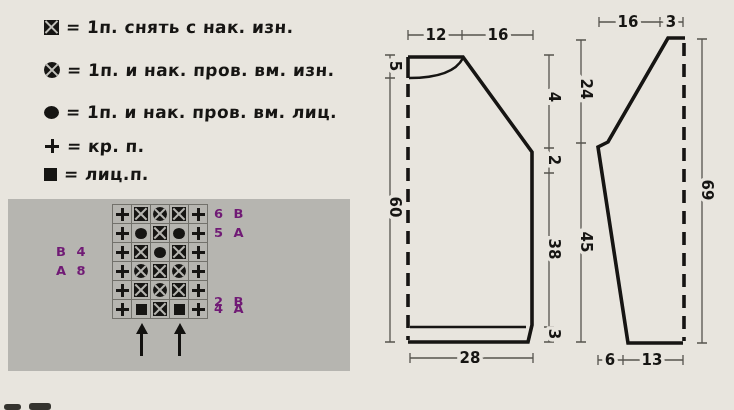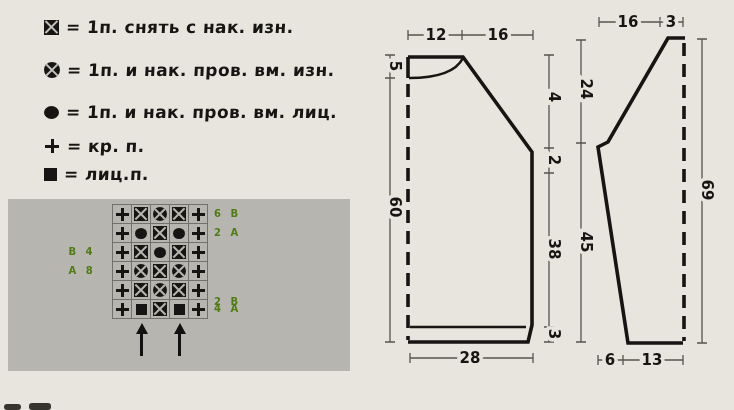--- a/index.html
+++ b/index.html
@@ -40,24 +40,24 @@
     gap:1px;padding:1px;background:#72716b;width:96px;box-sizing:border-box;
   }
   .cell{background:#b6b5b0;display:flex;align-items:center;justify-content:center;}
   .cell .sym-sqx,.cell .sym-cirx{width:14px;height:14px;}
   .cell .sym-sqx::before,.cell .sym-sqx::after,
   .cell .sym-cirx::before,.cell .sym-cirx::after{background:#b6b5b0;}
   .cell .sym-dot{width:12px;height:11px;}
   .cell .sym-sq{width:11px;height:11px;}
   .cell .sym-plus{width:15px;height:15px;}
   .rowlabel{
-    position:absolute;height:19px;line-height:19px;font-size:10px;font-weight:bold;
-    color:#4d7c0f;letter-spacing:3px;white-space:nowrap;
-  }
-  .rowlabel.left{left:56px;width:52px;text-align:center;}
+    position:absolute;height:19px;line-height:19px;font-size:13px;font-weight:bold;
+    color:#701a75;letter-spacing:3px;white-space:nowrap;
+  }
+  .rowlabel.left{left:56px;width:52px;text-align:left;}
   .rowlabel.right{left:214px;width:70px;text-align:left;}
   .up-arrow{position:absolute;width:12px;height:33px;}
   .up-arrow .head{width:0;height:0;margin:0 auto;
     border-left:6px solid transparent;border-right:6px solid transparent;border-bottom:11px solid #12110f;}
   .up-arrow .stem{width:3px;height:22px;margin:0 auto;background:#12110f;}
   
   svg{position:absolute;left:0;top:0;}
   .outline{stroke:#161513;stroke-width:3.6;fill:none;stroke-linejoin:miter;}
   .fold{stroke:#161513;stroke-width:3.6;fill:none;stroke-dasharray:13 8;}
   .dim{stroke:#56544e;stroke-width:1.3;fill:none;}
@@ -182,21 +182,21 @@
       </div>
       <div class="cell">
         <span class="sym sym-sq"></span>
       </div>
       <div class="cell">
         <span class="sym sym-plus"></span>
       </div>
     </div>
   <div id="chart-labels">
       <div class="rowlabel right" style="top: 204px;">6 В</div>
-      <div class="rowlabel right" style="top: 223px;">2 А</div>
+      <div class="rowlabel right" style="top: 223px;">5 А</div>
       <div class="rowlabel left" style="top: 242px;">В 4</div>
       <div class="rowlabel left" style="top: 261px;">А 8</div>
       <div class="rowlabel right" style="top: 292px;">2 В</div>
       <div class="rowlabel right" style="top: 299px;">4 А</div>
     </div>
   <div id="chart-arrows">
       <div class="up-arrow" style="left: 135.5px; top: 323px;">
         <div class="head"></div>
         <div class="stem"></div>
       </div>

